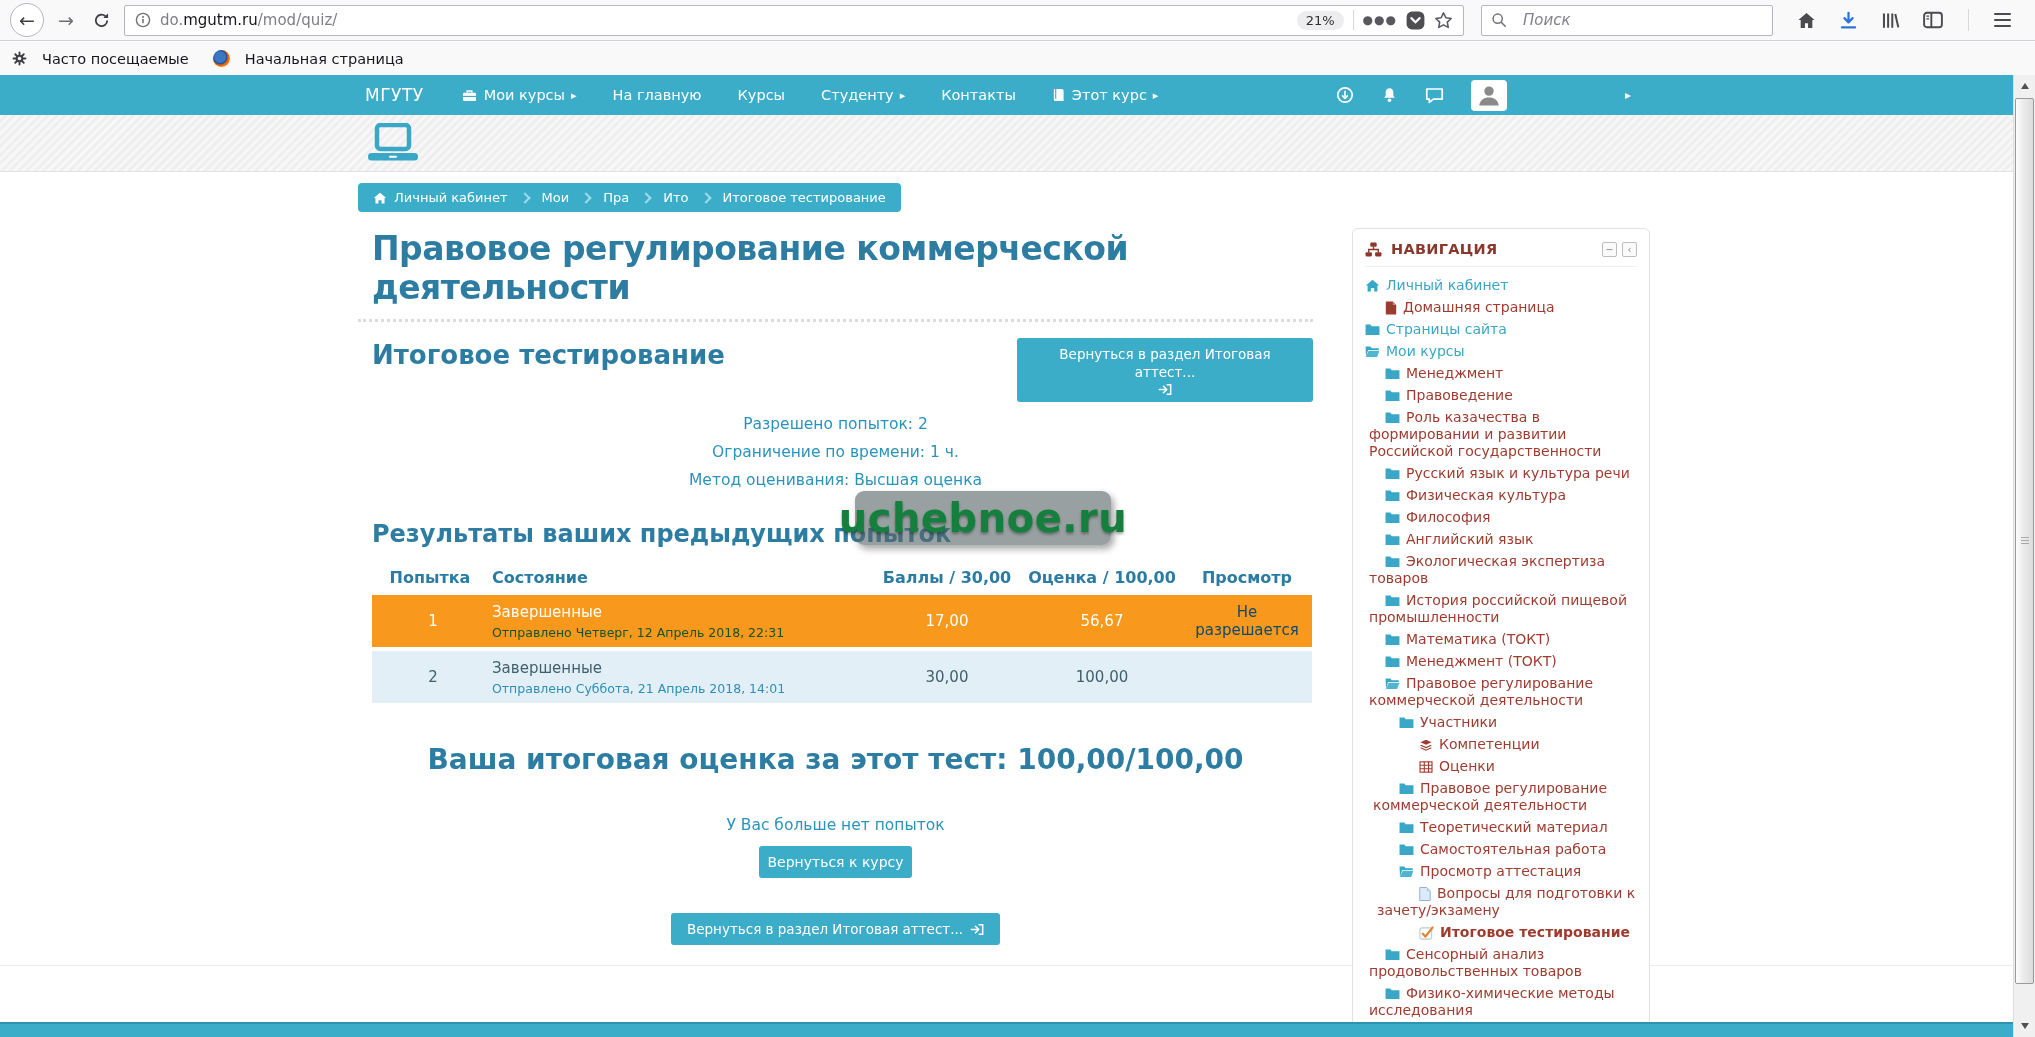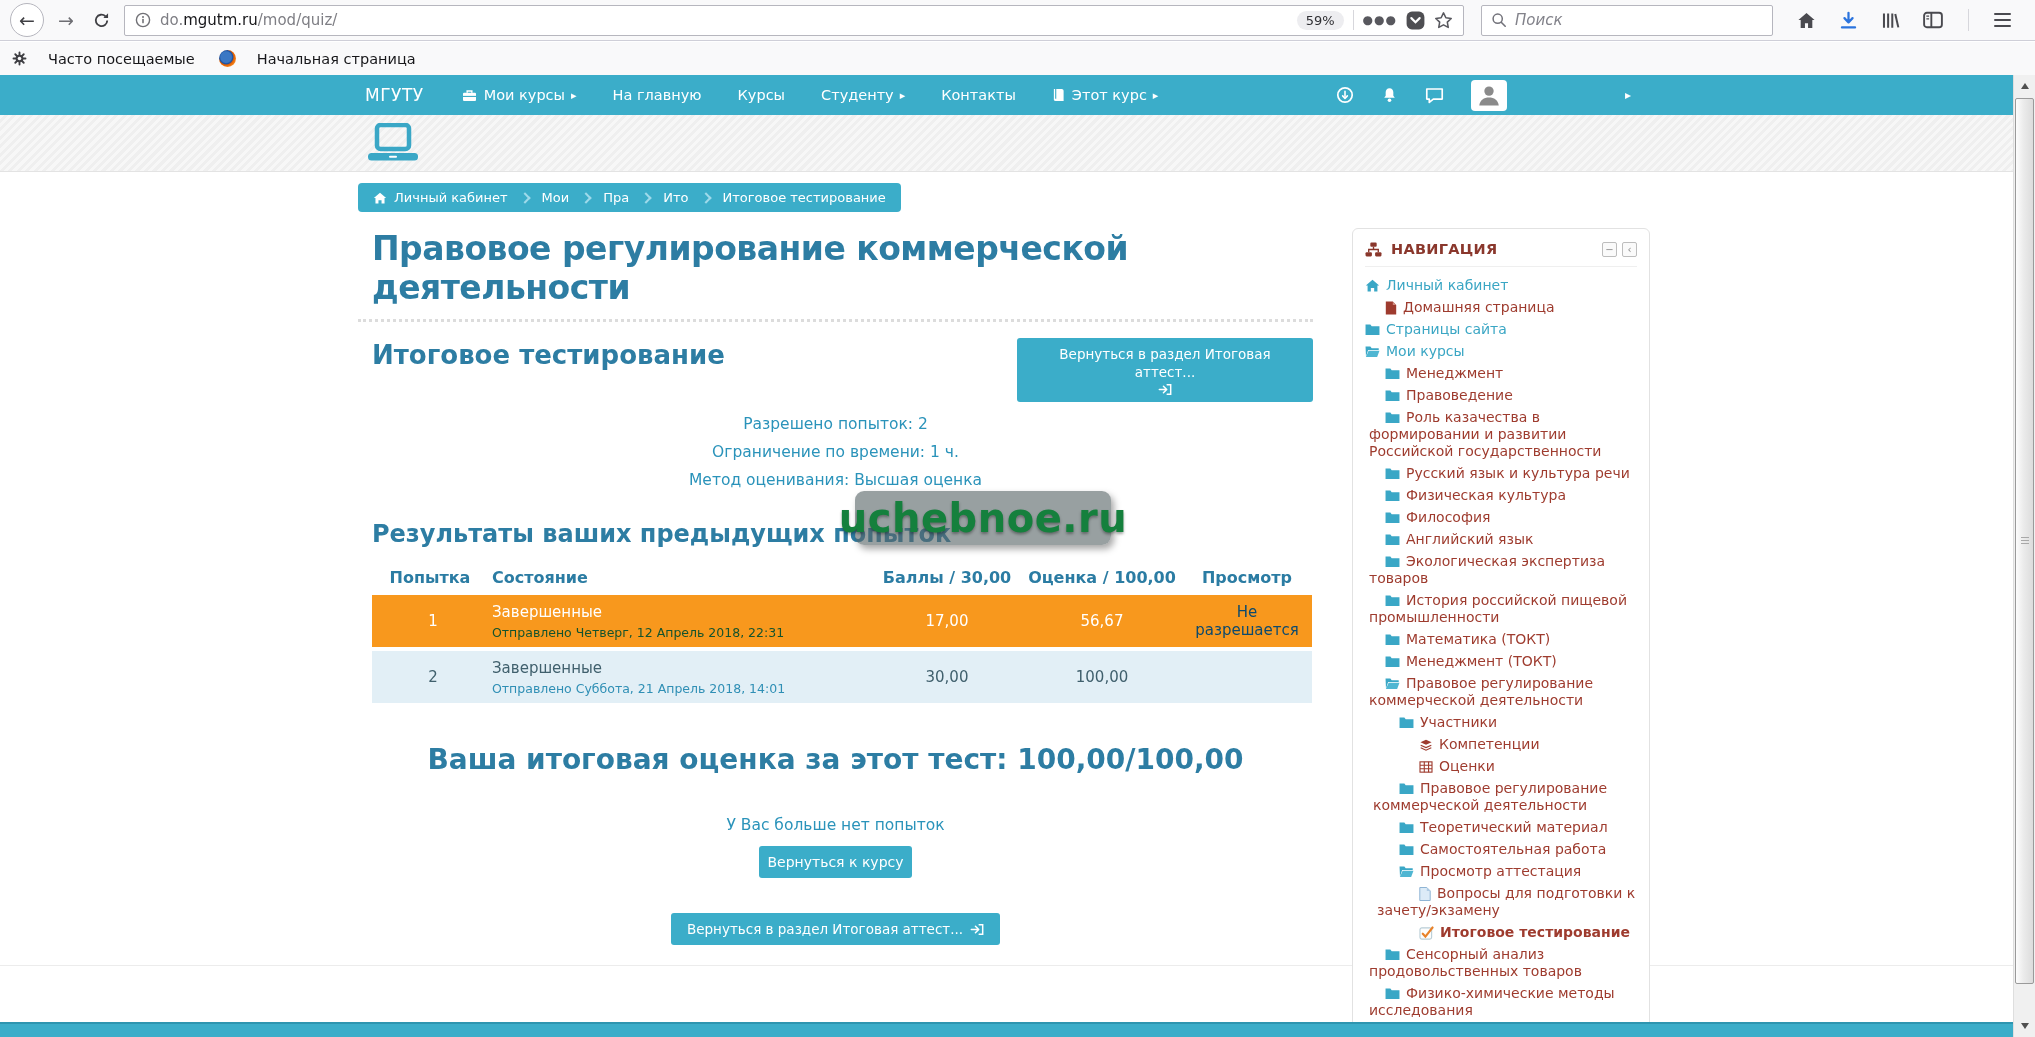--- a/index.html
+++ b/index.html
@@ -22,31 +22,31 @@
   .btn-reload { width:30px; margin-right:8px; }
   .urlbar { width:1340px; height:31px; background:#fff; border:1px solid #b6b6be; border-radius:2px;
     display:flex; align-items:center; padding:0 10px; gap:9px; }
   .url-text { font-size:15px; white-space:nowrap; }
   .url-dim { color:#7e7e84; } .url-host { color:#17171a; }
   .url-spacer { flex:1; }
   .zoom-badge { background:#ededf0; border-radius:10px; padding:2px 9px; font-size:13px; color:#2f2f33; }
   .url-sep { width:1px; height:20px; background:#d7d7dc; }
   .dots { color:#58585e; font-size:12px; letter-spacing:1px; font-weight:bold; }
   .searchbar { width:292px; height:31px; background:#fff; border:1px solid #b6b6be; border-radius:2px;
-    display:flex; align-items:center; gap:8px; padding:0 9px; margin-left:17px; }
+    display:flex; align-items:center; gap:16px; padding:0 9px; margin-left:17px; }
   .search-ph { color:#82828a; font-style:italic; font-size:15px; }
   .chrome-right { display:flex; align-items:center; gap:23px; margin-left:24px; }
   .chrome-sep { width:1px; height:22px; background:#d7d7dc; margin-left:2px; }
   .hamburger { display:flex; flex-direction:column; gap:3.5px; padding:2px; }
   .hamburger i { display:block; width:17px; height:2.4px; background:#4a4a4f; border-radius:1px; }
 
   
   .bookmarks { position:absolute; top:42px; left:0; right:0; height:33px; background:#f9f9fa;
     display:flex; align-items:center; gap:24px; padding:0 12px; font-size:14.5px; color:#17171a; z-index:29; }
-  .bm-item { display:flex; align-items:center; gap:21px; }
+  .bm-item { display:flex; align-items:center; gap:15px; }
   .ff-globe { width:17px; height:17px; border-radius:50%;
     background:radial-gradient(circle at 42% 42%, #3a77c4 0 38%, #1b4f9e 48%, #e66000 56%, #f9a136 85%, #ffcb00 100%); }
 
   
   .site-nav { position:absolute; top:75px; left:0; width:2013px; height:40px; background:#3badc9;
     display:flex; align-items:center; color:#fff; padding-left:365px; z-index:20; }
   .brand { font-size:17px; margin-right:38px; letter-spacing:.5px; }
   .nav-items { display:flex; align-items:center; gap:36px; }
   .nav-link { display:flex; align-items:center; gap:7px; font-size:14.5px; color:#fff; text-decoration:none; cursor:pointer; }
   .nav-link .caret { font-size:11px; margin-left:-1px; }
@@ -153,21 +153,21 @@
   <div class="urlbar">
     <span class="icn">
       <svg width="16" height="16" viewBox="0 0 16 16">
           <circle cx="8" cy="8" r="6.6" fill="none" stroke="#717176" stroke-width="1.4"></circle>
           <circle cx="8" cy="4.9" r="1" fill="#717176"></circle>
           <rect x="7.2" y="6.8" width="1.6" height="4.6" rx="0.8" fill="#717176"></rect>
         </svg>
     </span>
     <span class="url-text"><span class="url-dim">do.</span><span class="url-host">mgutm.ru</span><span class="url-dim">/mod/quiz/</span></span>
     <span class="url-spacer"></span>
-    <span class="zoom-badge">59%</span>
+    <span class="zoom-badge">21%</span>
     <span class="url-sep"></span>
     <span class="dots">●●●</span>
     <span class="icn">
       <svg width="19" height="19" viewBox="0 0 16 16">
           <rect x="0.5" y="0.5" width="15" height="15" rx="4.5" fill="#4e4e52"></rect>
           <path d="M4.5 6l3.5 3.5L11.5 6" fill="none" stroke="#fff" stroke-width="1.8" stroke-linecap="round"></path>
         </svg>
     </span>
     <span class="icn">
       <svg width="19" height="19" viewBox="0 0 16 16">

